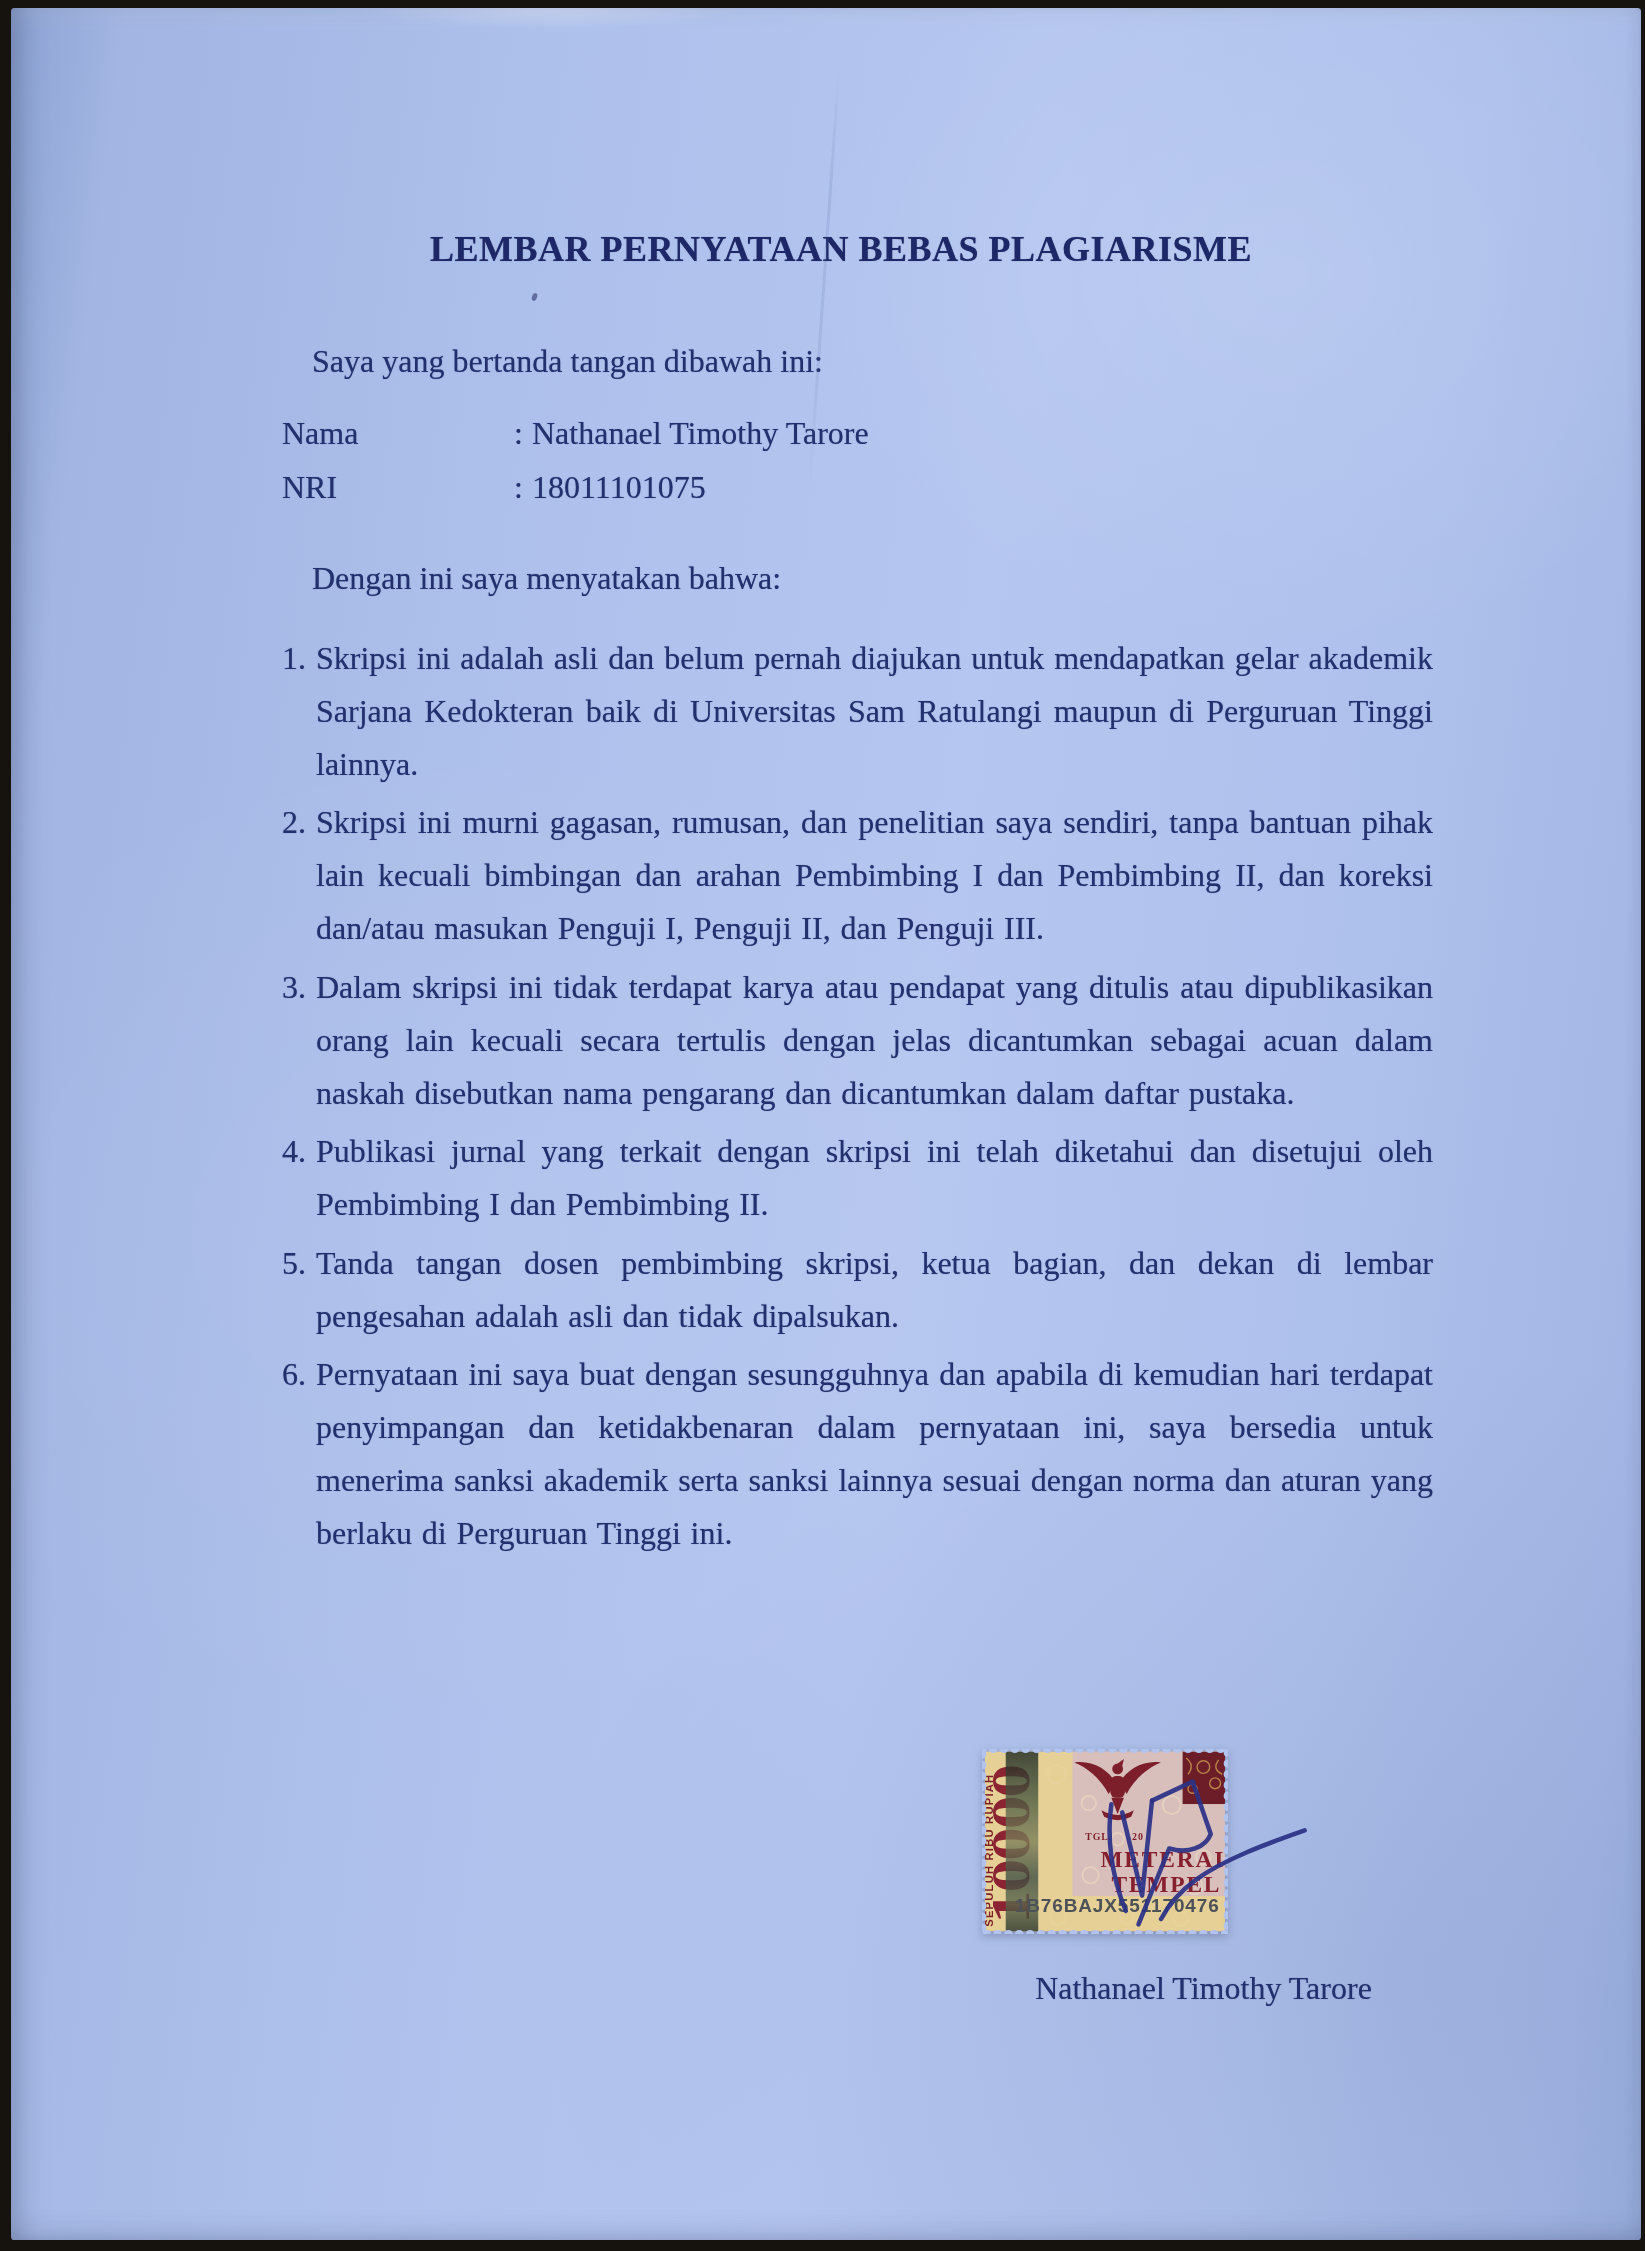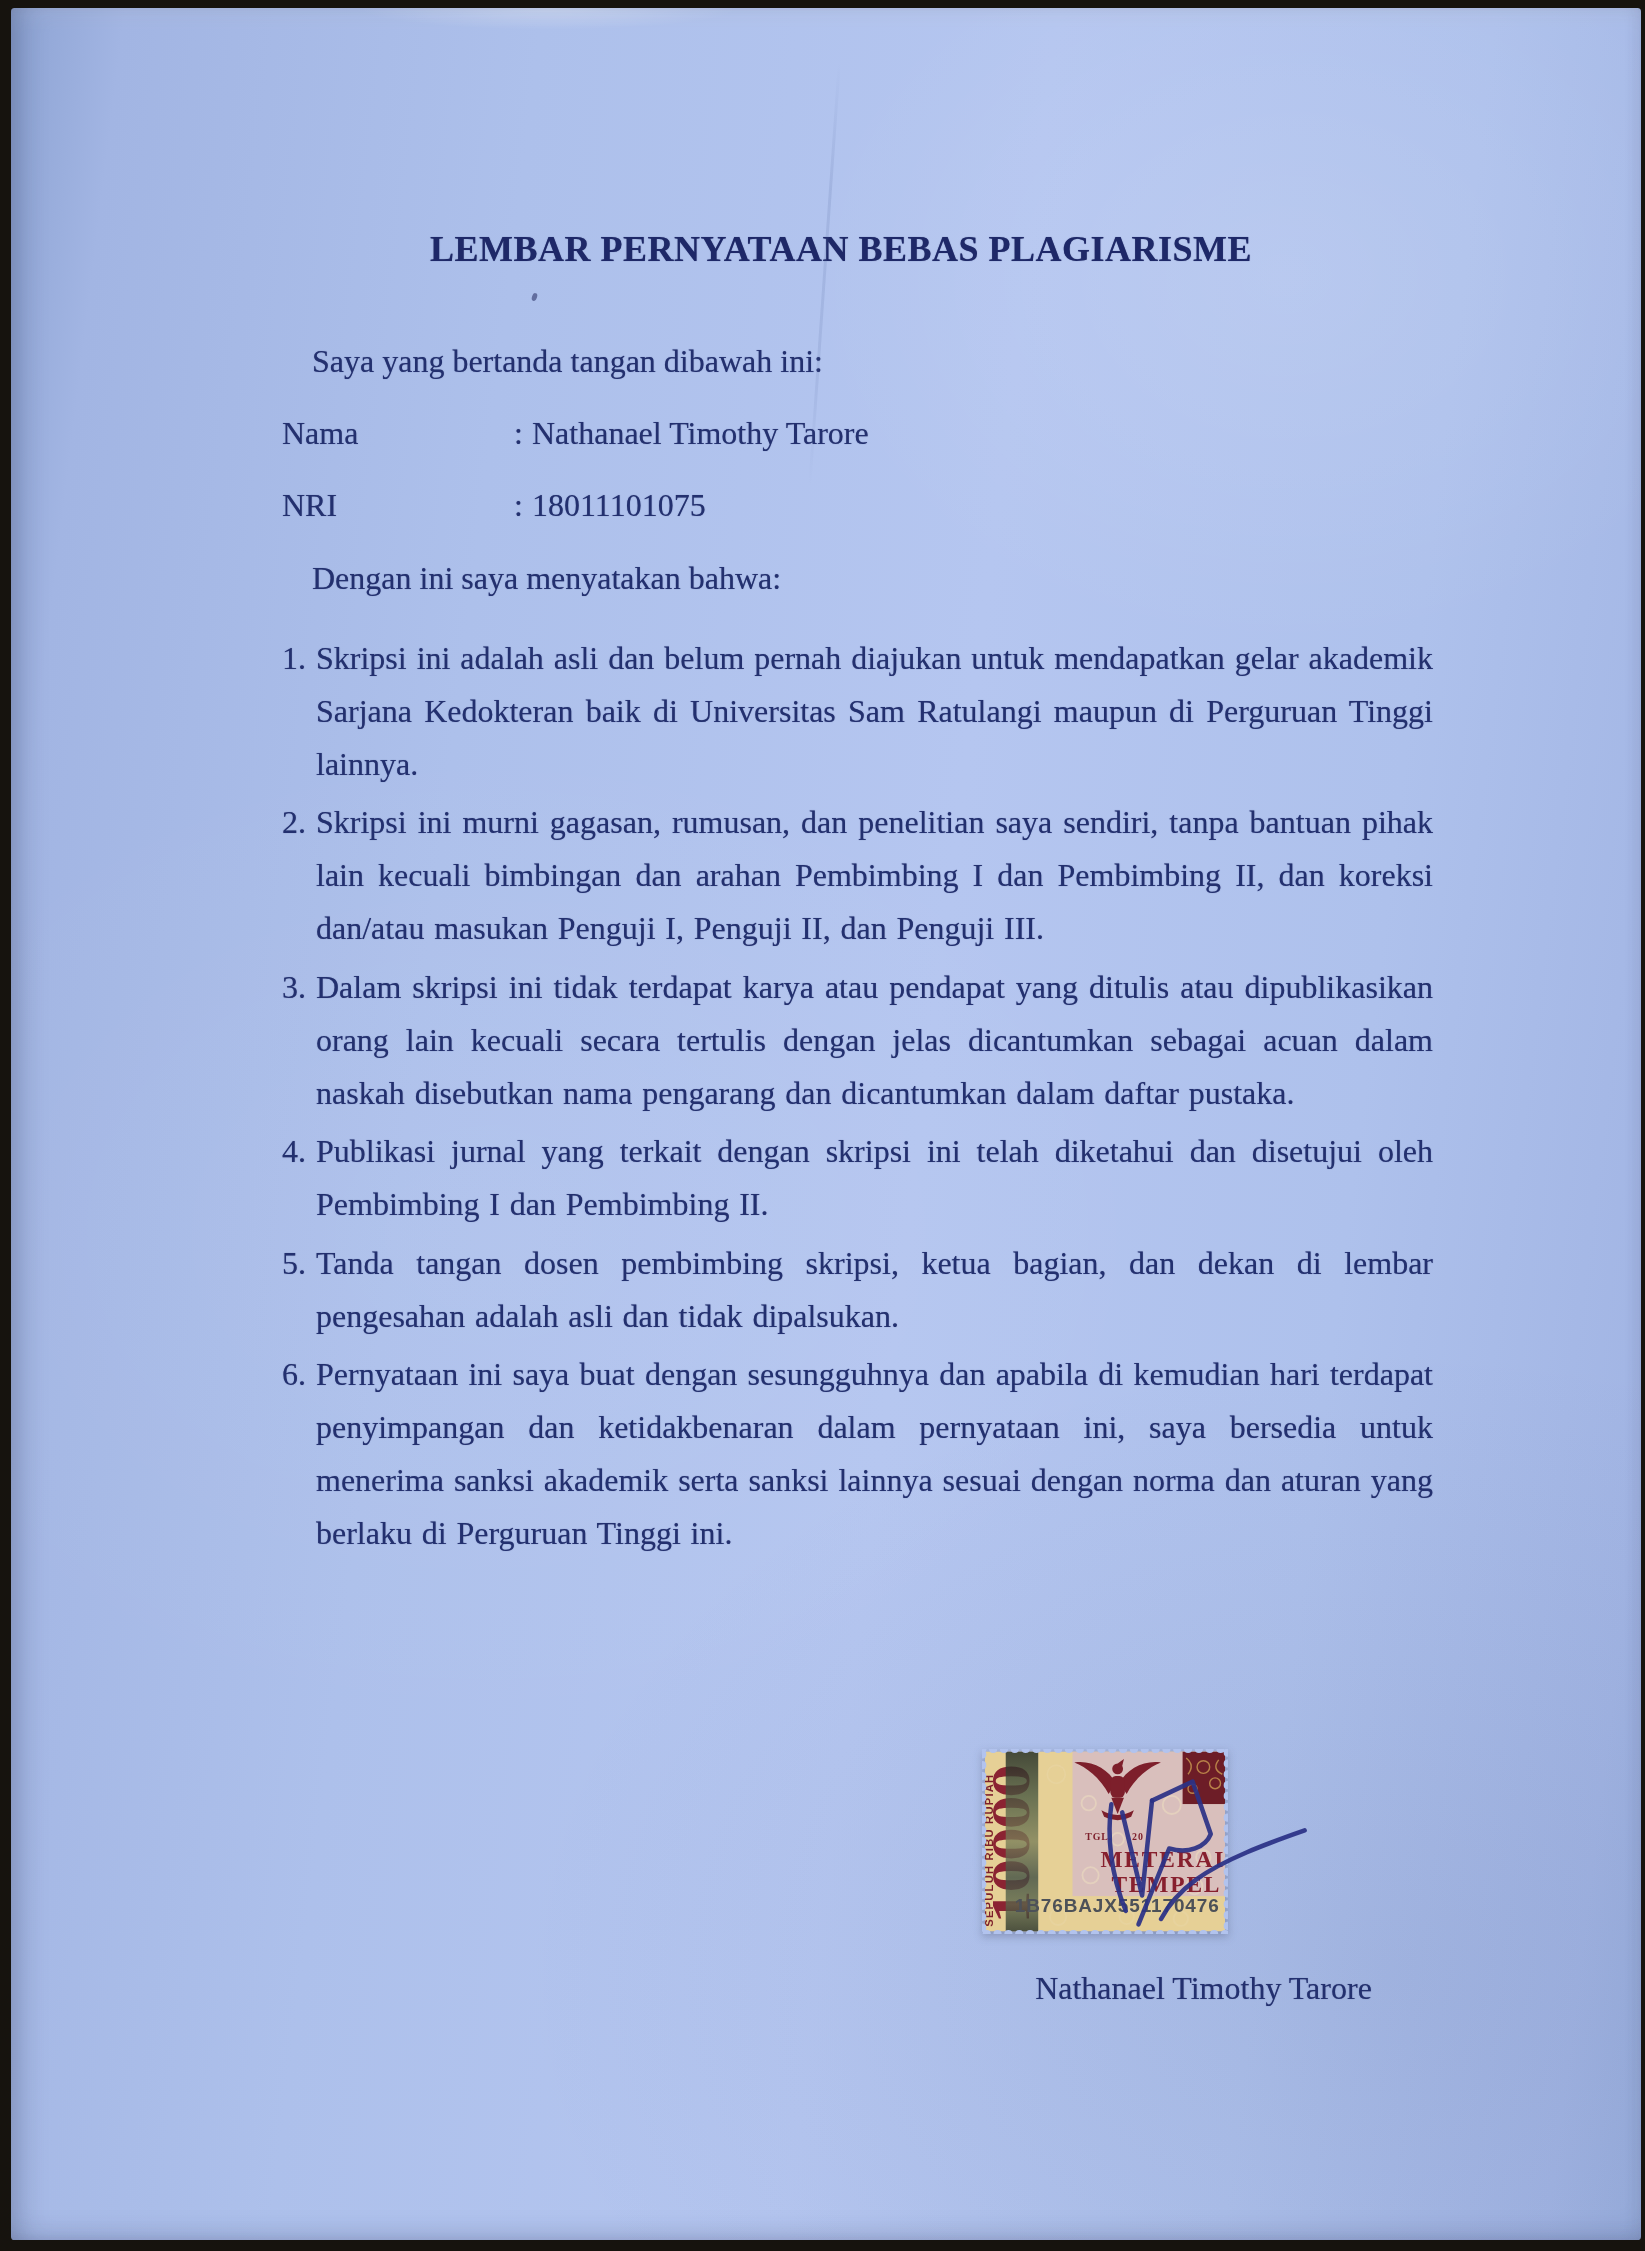--- a/index.html
+++ b/index.html
@@ -88,21 +88,21 @@
   <div class="content">
 
     <div class="pline ink" style="top:335px">Saya yang bertanda tangan dibawah ini:</div>
 
     <div class="fieldrow ink" style="top:407px">
       <span class="flabel">Nama</span>
       <span class="fcolon">:</span>
       <span class="fvalue">Nathanael Timothy Tarore</span>
     </div>
 
-    <div class="fieldrow ink" style="top:479px">
+    <div class="fieldrow ink" style="top:461px">
       <span class="flabel">NRI</span>
       <span class="fcolon">:</span>
       <span class="fvalue">18011101075</span>
     </div>
 
     <div class="pline ink" style="top:552px">Dengan ini saya menyatakan bahwa:</div>
 
     <div class="stmt-list">
       <div class="stmt-item ink">
         <span class="stmt-num">1.</span>

